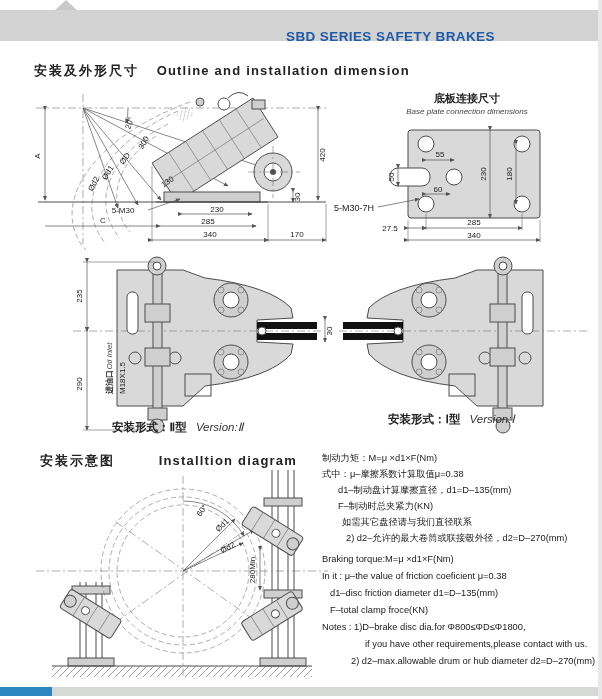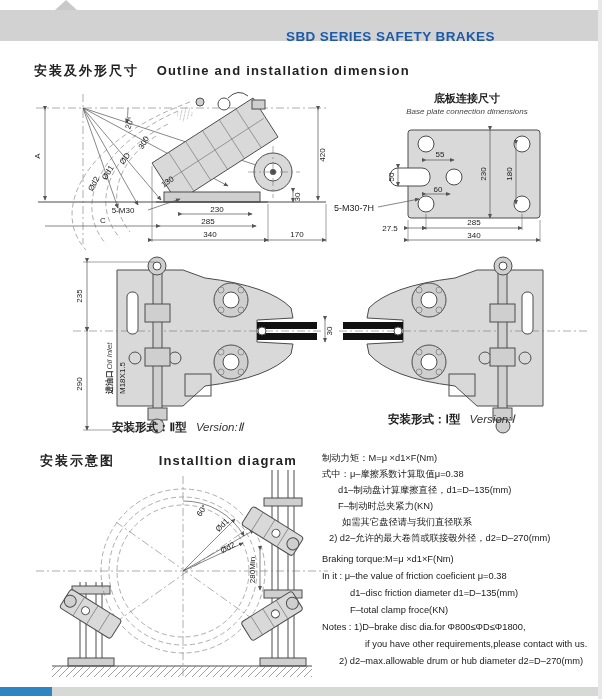--- a/index.html
+++ b/index.html
@@ -21,22 +21,22 @@
   .sec .en{font-weight:600;letter-spacing:1.2px;margin-left:14px}
   
   .cap{position:absolute;font-size:11.5px;white-space:nowrap}
   .cap .zh{font-weight:bold}
   .cap .en{font-style:italic;color:#333;margin-left:6px}
   
   .notes{position:absolute;left:322px;top:450px;width:276px;font-size:9.3px;color:#1a1a1a}
   .notes .ln{line-height:16px;white-space:nowrap}
   .notes .gap{height:5px}
   .notes .en .ln{line-height:17px}
-  .ind24{margin-left:16px}.ind22{margin-left:20px}.ind16{margin-left:7px}
-  .ind20{margin-left:28px}.ind27{margin-left:43px}.ind25{margin-left:17px}
+  .ind24{margin-left:16px}.ind22{margin-left:20px}.ind16{margin-left:24px}
+  .ind20{margin-left:8px}.ind27{margin-left:43px}.ind25{margin-left:29px}
   
   .foot-blue{position:absolute;left:0;top:687px;width:52px;height:9px;background:#2e86c0}
   .foot-gray{position:absolute;left:52px;top:687px;width:550px;height:9px;background:#d6d9d5}
   .edge{position:absolute;right:0;top:0;width:4px;height:699px;background:#e8e8e8}
   
   svg{position:absolute;overflow:visible}
   svg text{font-family:"Liberation Sans",sans-serif;font-size:8px;fill:#222}
   .t9{font-size:9px}.t11{font-size:11px;font-weight:bold}
   .it{font-style:italic;fill:#444}
   .metal{fill:#d9d9d9;stroke:#4d4d4d;stroke-width:1}

